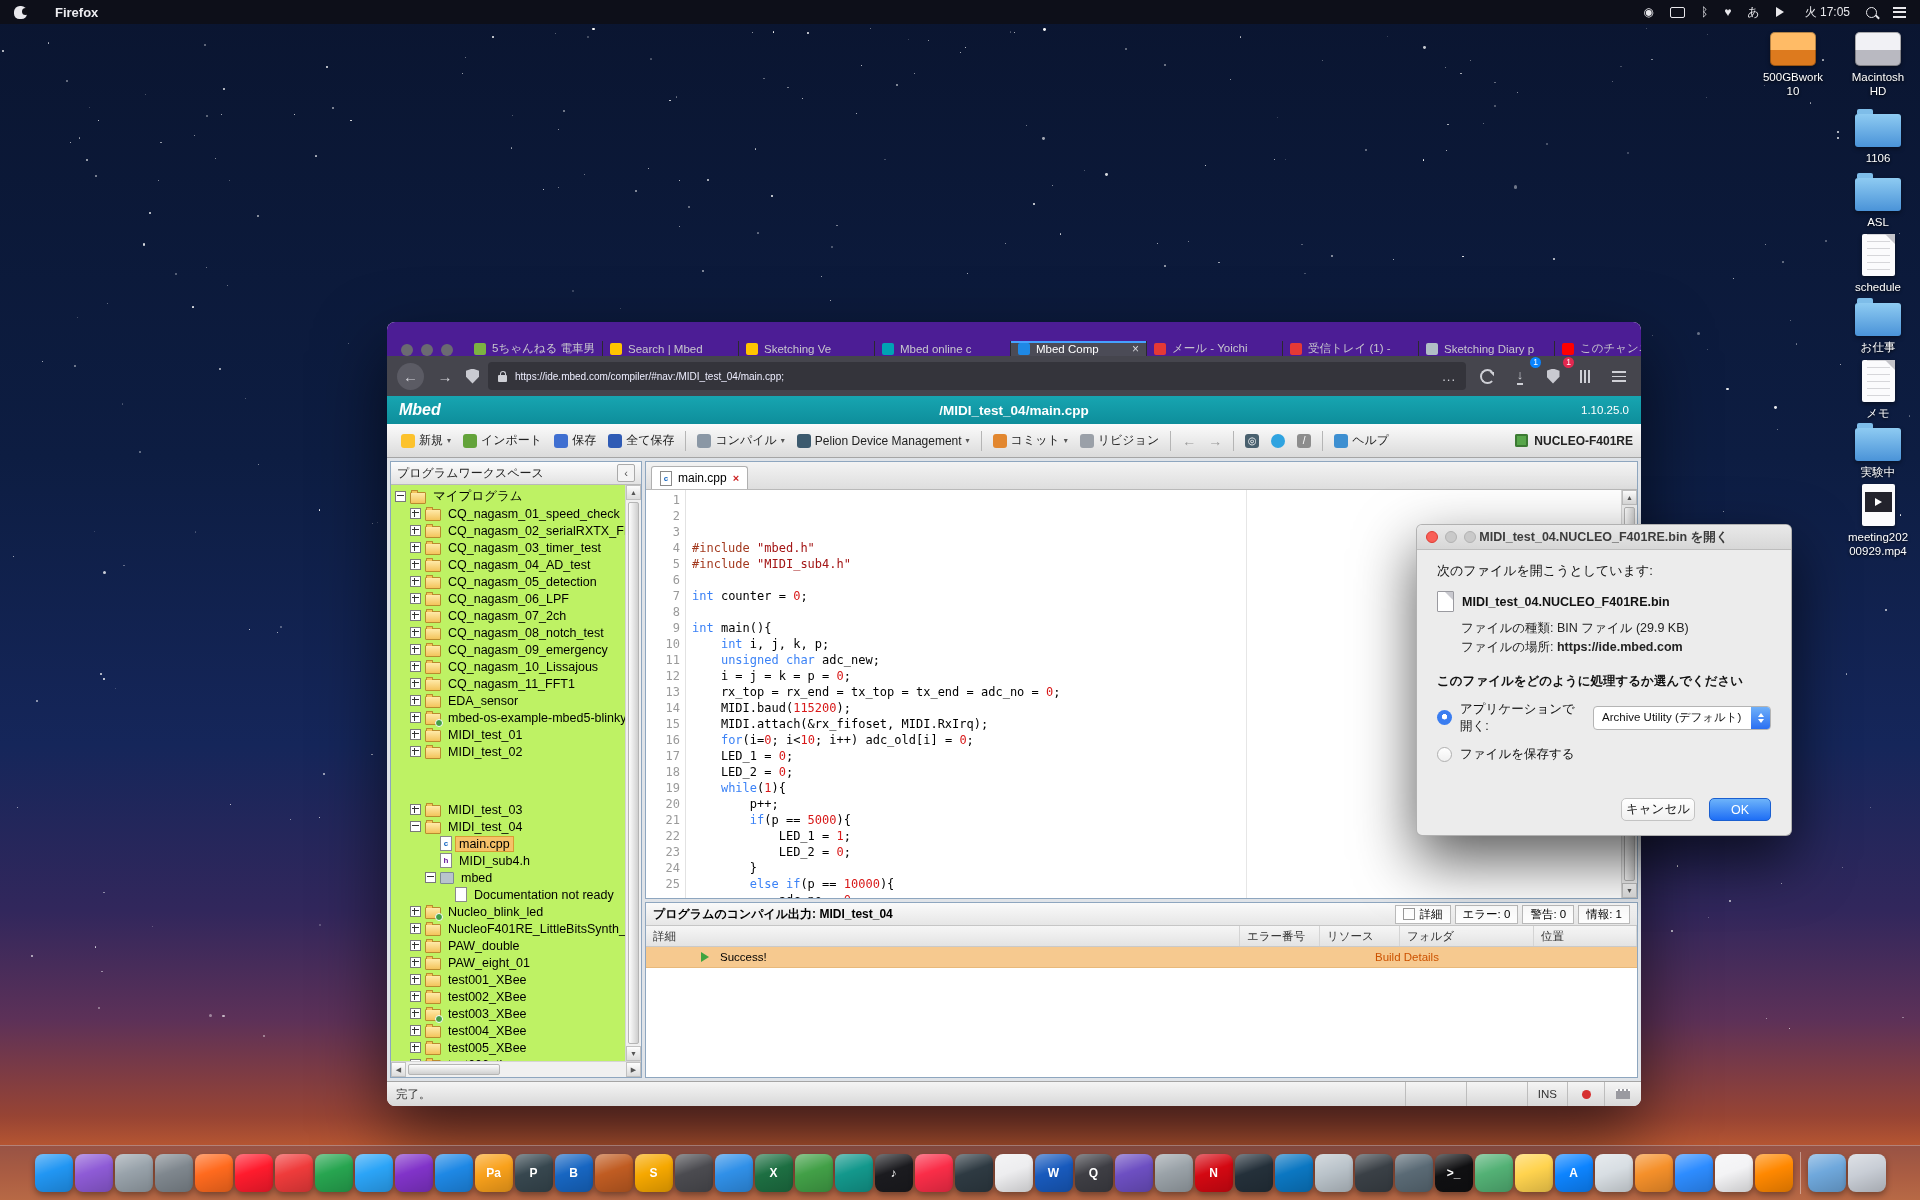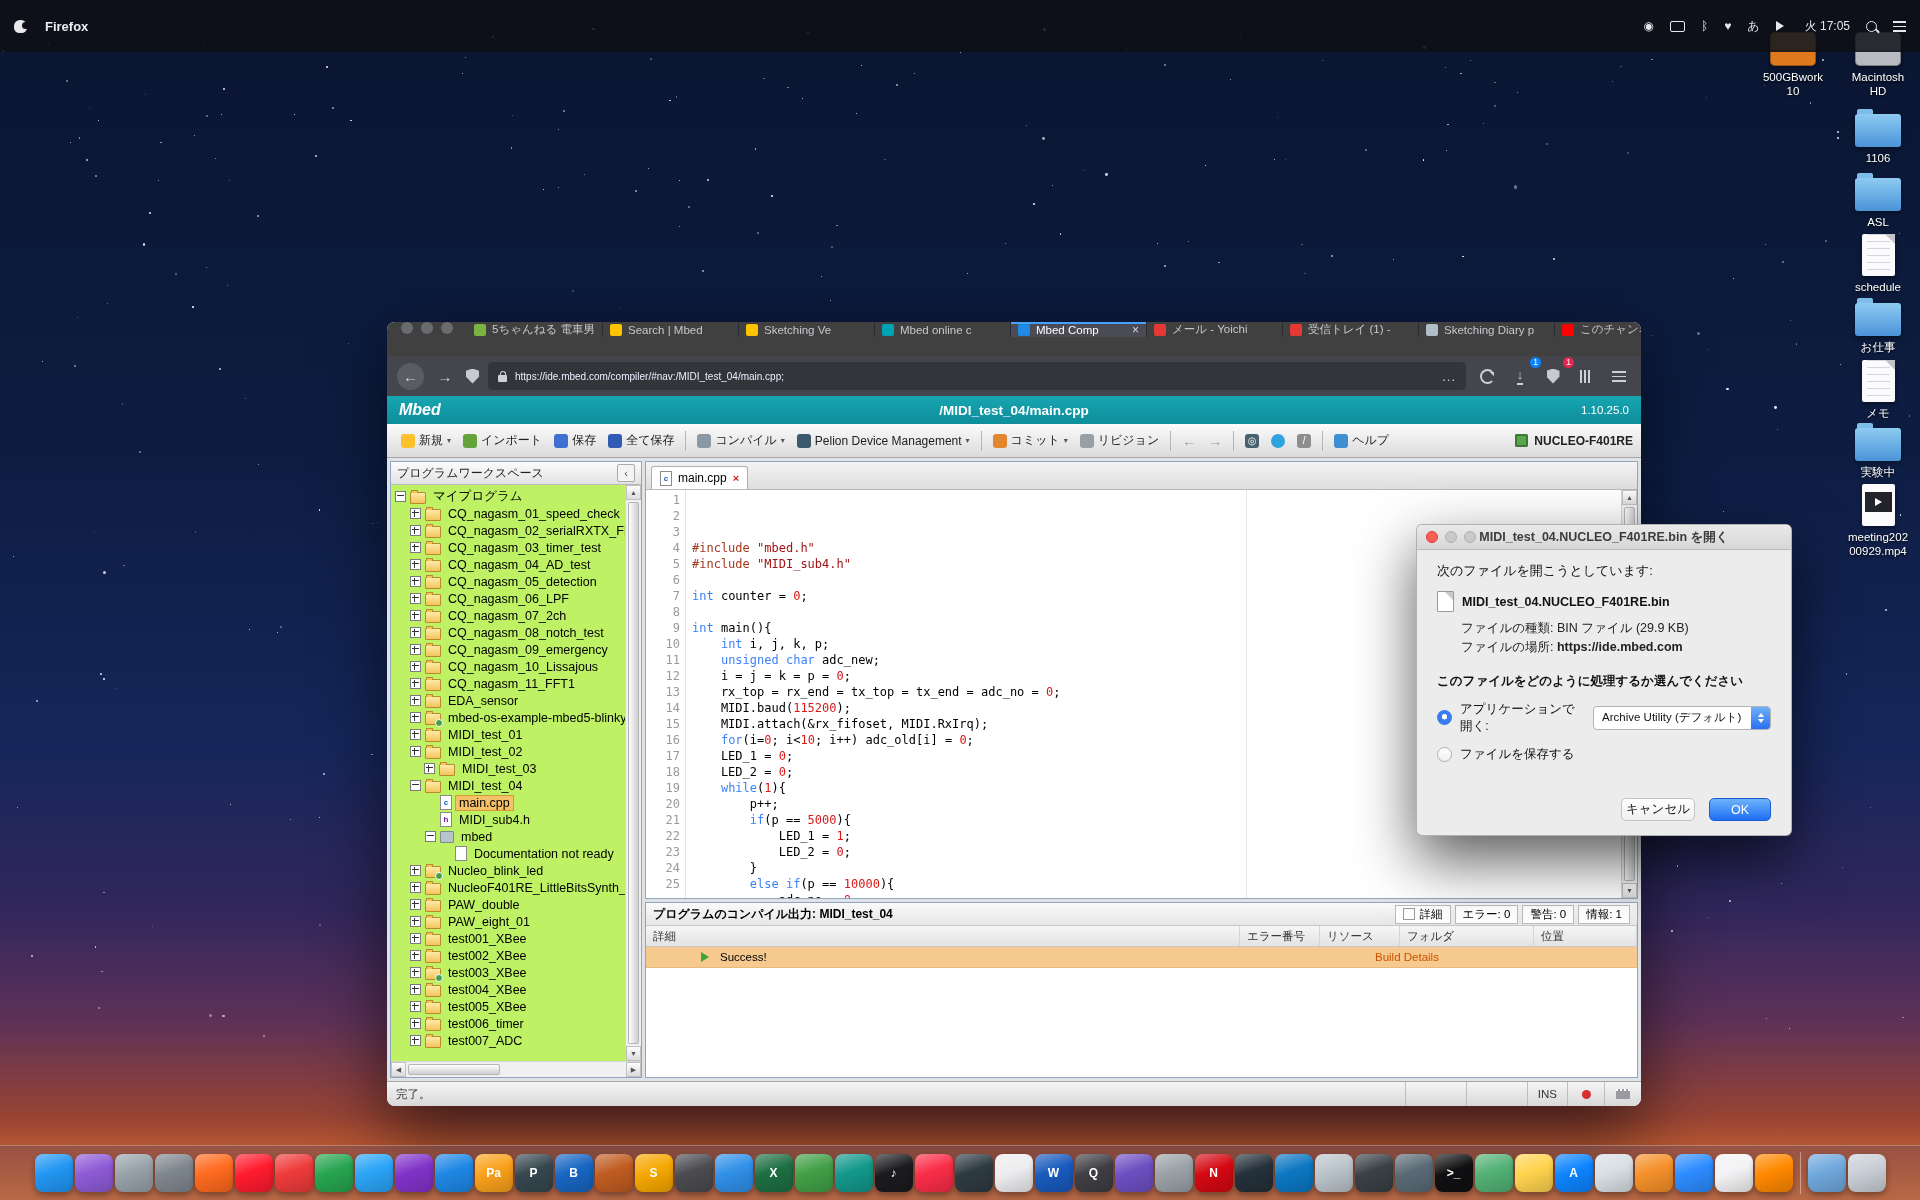--- a/index.html
+++ b/index.html
@@ -3,21 +3,21 @@
 <meta charset="utf-8">
 <style>
   html,body{margin:0;padding:0}
   body{width:1920px;height:1200px;overflow:hidden;position:relative;
     font-family:"Liberation Sans",sans-serif;
     background:linear-gradient(180deg,#0a1530 0%,#0d1d42 38%,#15265a 62%,#32275c 76%,#5d3158 85%,#974434 93%,#d4672f 98%,#e87a33 100%);}
   .star{position:absolute;background:#fff;border-radius:50%;z-index:1}
 
   
   .menubar{position:absolute;top:0;left:0;right:0;height:24px;background:rgba(14,15,22,.88);
-    display:flex;align-items:center;padding:14px 14px;color:#ececf0;font-size:13px;z-index:60;gap:18px}
+    display:flex;align-items:center;padding:0 14px;color:#ececf0;font-size:13px;z-index:60;gap:28px}
   .apple{width:13px;height:13px;background:#e8e8ec;border-radius:45% 45% 42% 42%;position:relative}
   .apple::before{content:"";position:absolute;right:-2px;top:2px;width:7px;height:7px;border-radius:50%;background:rgba(14,15,22,1)}
   .mb-app{font-weight:bold}
   .mb-right{margin-left:auto;display:flex;align-items:center;gap:16px}
   .tray{display:flex;align-items:center;gap:16px;font-size:12px;color:#e8e8ec}
   .icon-display{width:13px;height:9px;border:1.5px solid #e8e8ec;border-radius:2px}
   .icon-search{width:9px;height:9px;border:1.5px solid #e8e8ec;border-radius:50%;position:relative}
   .icon-search::after{content:"";position:absolute;width:5px;height:1.5px;background:#e8e8ec;transform:rotate(45deg);right:-4px;bottom:-1px}
   .icon-list{width:13px;height:11px;background:linear-gradient(#e8e8ec 0 2px,transparent 2px 4.5px,#e8e8ec 4.5px 6.5px,transparent 6.5px 9px,#e8e8ec 9px 11px)}
   .icon-speaker{width:0;height:0;border:5px solid transparent;border-right:8px solid #e8e8ec;transform:rotate(180deg)}
@@ -32,21 +32,21 @@
   .gi-file{width:33px;height:42px;background:#fbfbfd;border-radius:2px;box-shadow:0 2px 4px rgba(0,0,0,.45);position:relative;
     background-image:linear-gradient(#d6d6da 1px,transparent 1px);background-size:70% 7px;background-position:5px 14px;background-repeat:repeat-y}
   .gi-file::after{content:"";position:absolute;top:0;right:0;border:5px solid #c3c3c9;border-left-color:transparent;border-bottom-color:transparent}
   .gi-video{width:33px;height:42px;background:#fbfbfd;border-radius:2px;box-shadow:0 2px 4px rgba(0,0,0,.45);position:relative}
   .gi-video::before{content:"";position:absolute;left:3px;right:3px;top:8px;height:20px;background:#23232c}
   .gi-video::after{content:"";position:absolute;left:13px;top:14px;border:4px solid transparent;border-left:7px solid #fff}
 
   
   .ff-window{position:absolute;left:387px;top:322px;width:1254px;height:784px;border-radius:8px;
     box-shadow:0 28px 70px rgba(0,0,0,.6);display:flex;flex-direction:column;overflow:hidden;z-index:10;background:#fff}
-  .tabbar{height:34px;background:#404040;display:flex;align-items:flex-start;flex:none}
+  .tabbar{height:34px;background:#4c1d95;display:flex;align-items:flex-end;flex:none}
   .winctl{display:flex;gap:8px;align-items:center;padding:0 14px}
   .winctl .dot{width:12px;height:12px;border-radius:50%;background:#6a6a71}
   .tab{width:121px;display:flex;align-items:center;gap:6px;padding:0 7px;font-size:11.5px;color:#c7c7cd;
     border-right:1px solid #2a2a30;position:relative;overflow:hidden}
   .tab.active{background:#4b4b56;color:#fff}
   .tab.active::before{content:"";position:absolute;top:0;left:0;right:0;height:2px;background:#45a1ff}
   .favicon{width:12px;height:12px;border-radius:2px;flex:none}
   .tab-label{white-space:nowrap;overflow:hidden;flex:1}
   .tab-close{color:#d8d8dd;font-size:12px;flex:none}
 
@@ -815,21 +815,21 @@
             <div class="tree-row" style="padding-left: 19px;">
               <span class="expander plus"></span>
               <span class="ticon ticon-prog"></span>
               <span class="tree-label">MIDI_test_01</span>
             </div>
             <div class="tree-row" style="padding-left: 19px;">
               <span class="expander plus"></span>
               <span class="ticon ticon-prog"></span>
               <span class="tree-label">MIDI_test_02</span>
             </div>
-            <div class="tree-row" style="padding-left: 33px;">
+            <div class="tree-row" style="padding-left: 19px; margin-top: 41px;">
               <span class="expander plus"></span>
               <span class="ticon ticon-prog"></span>
               <span class="tree-label">MIDI_test_03</span>
             </div>
             <div class="tree-row" style="padding-left: 19px;">
               <span class="expander"></span>
               <span class="ticon ticon-prog"></span>
               <span class="tree-label">MIDI_test_04</span>
             </div>
             <div class="tree-row" style="padding-left: 34px;">

